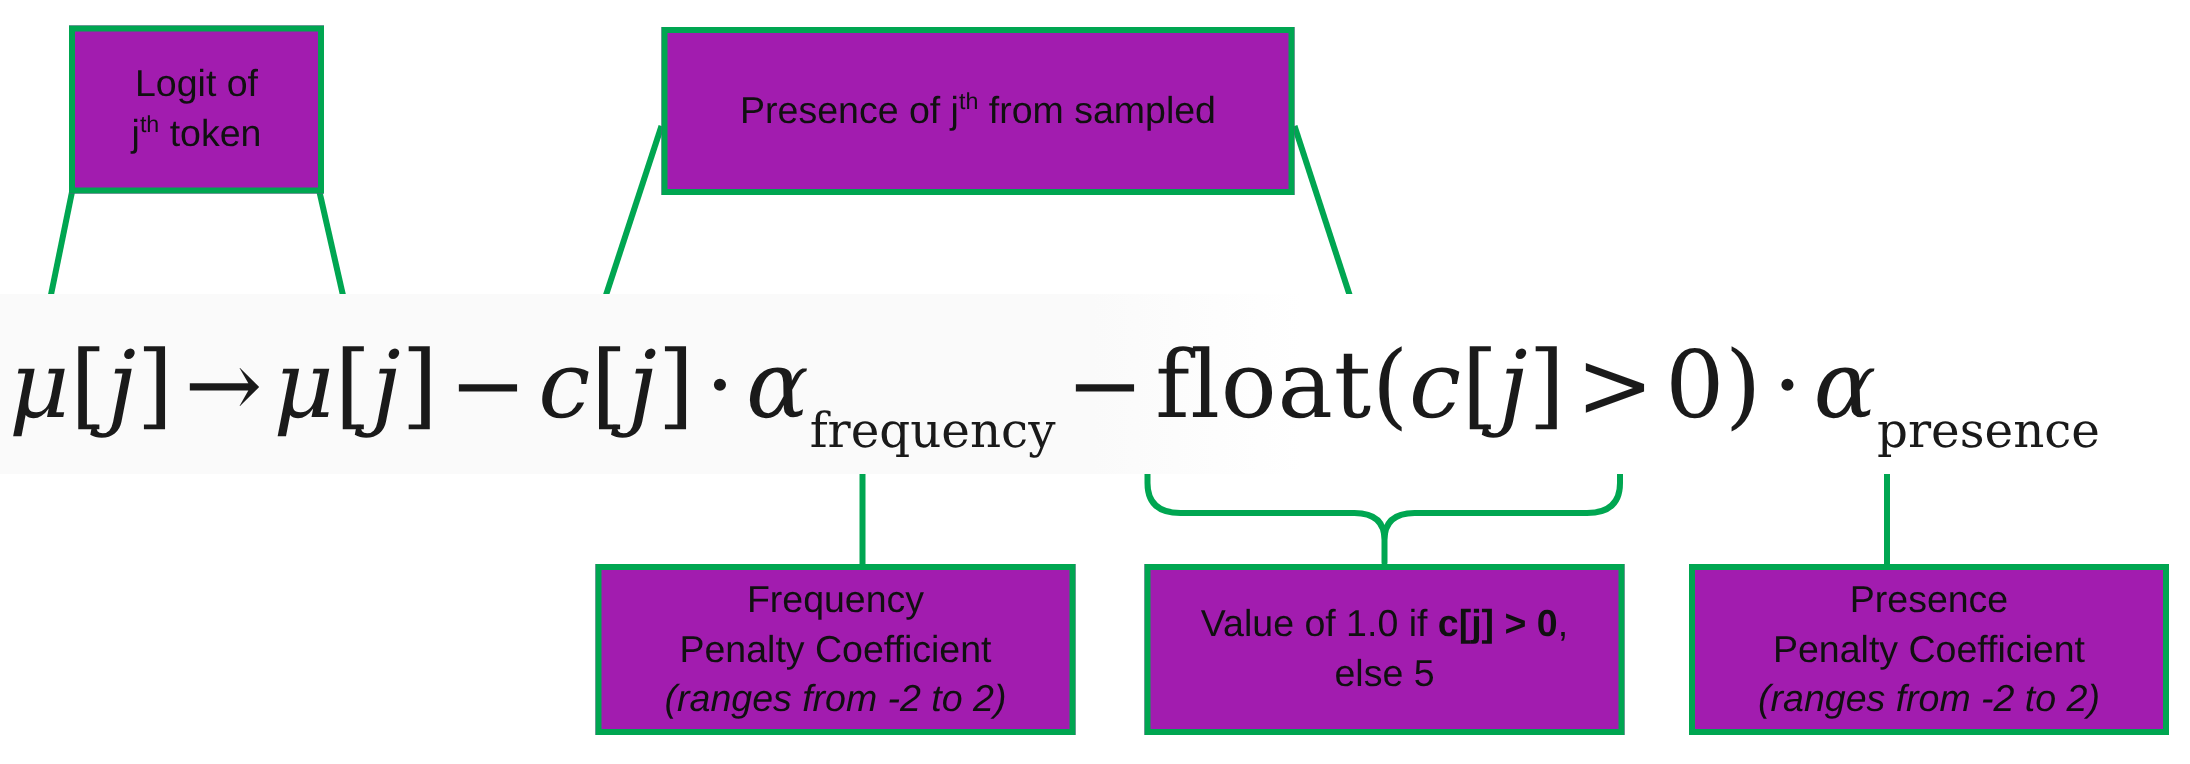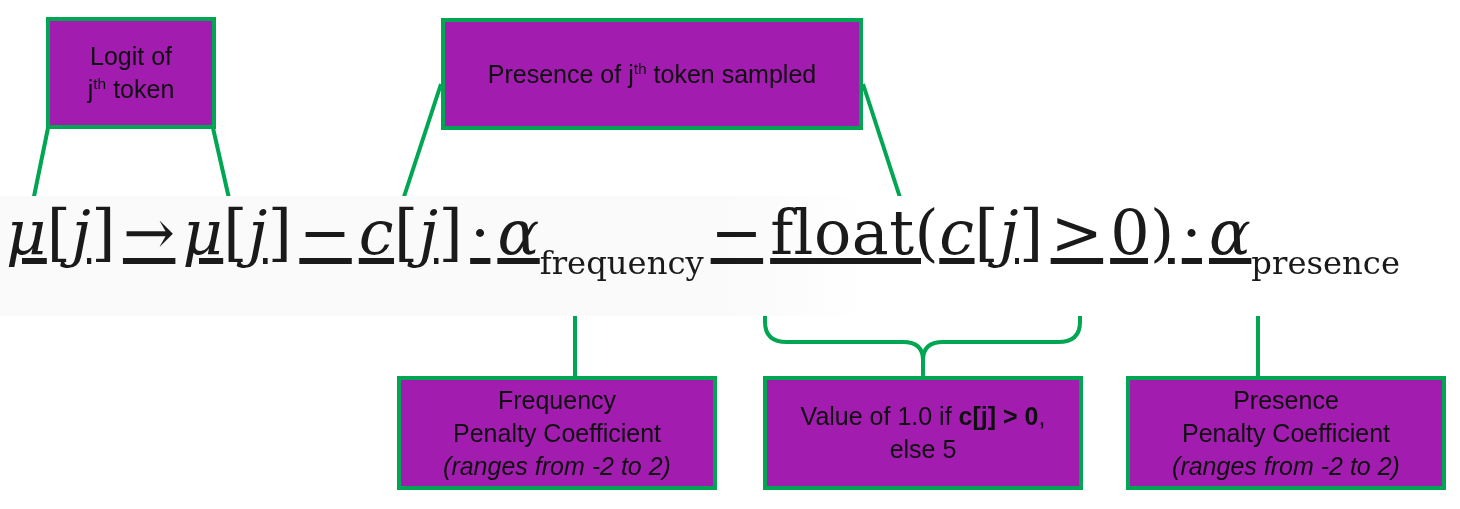--- a/index.html
+++ b/index.html
@@ -57,27 +57,26 @@
   #box-pres-coeff { left: 1126px; top: 376px; width: 320px; height: 114px; }
 
   
   #formula {
     position: absolute;
     left: 0px;
     top: 196px;
     width: 1400px;
     height: 120px;
     display: flex;
-    align-items: flex-start;
+    align-items: center;
     font-family: "DejaVu Serif", "Liberation Serif", serif;
     color: #1a1a1a;
     background: linear-gradient(to right, #fafafa 0%, #fafafa 52%, #ffffff 62%);
     z-index: 1;
     white-space: nowrap;
-    text-decoration: underline;
   }
   #formula .expr {
     font-size: 62px;
     letter-spacing: 0.5px;
     padding-left: 6px;
   }
   #formula .mi { font-style: italic; font-family: "DejaVu Serif", serif; }
   #formula .mo { font-style: normal; padding: 0 7px; }
   #formula .mop { font-style: normal; }
   #formula .sub {
@@ -111,21 +110,21 @@
   <div id="formula">
     <span class="expr"><span class="mi">μ</span><span class="brk">[</span><span class="mi">j</span><span class="brk">]</span><span class="mo">→</span><span class="mi">μ</span><span class="brk">[</span><span class="mi">j</span><span class="brk">]</span><span class="mo">−</span><span class="mi">c</span><span class="brk">[</span><span class="mi">j</span><span class="brk">]</span><span class="mo">·</span><span class="mi">α</span><span class="sub">frequency</span><span class="mo">−</span><span class="mop">float(</span><span class="mi">c</span><span class="brk">[</span><span class="mi">j</span><span class="brk">]</span><span class="mo">&gt;</span><span class="mop">0)</span><span class="mo">·</span><span class="mi">α</span><span class="sub">presence</span></span>
   </div>
 
   <div class="callout" id="box-logit">
     <span class="ln">Logit of</span>
     <span class="ln"><span>j</span><sup class="ordinal">th</sup><span> token</span></span>
   </div>
 
   <div class="callout" id="box-frequency-count">
-    <span class="ln"><span>Presence of j</span><sup class="ordinal">th</sup><span> token sampled</span></span>
+    <span class="ln"><span>Presence of j</span><sup class="ordinal">th</sup><span> from sampled</span></span>
   </div>
 
   <div class="callout" id="box-freq-coeff">
     <span class="ln">Frequency</span>
     <span class="ln">Penalty Coefficient</span>
     <span class="ln italic">(ranges from -2 to 2)</span>
   </div>
 
   <div class="callout" id="box-float">
     <span class="ln"><span>Value of 1.0 if </span><span class="bold">c[j] &gt; 0</span><span>,</span></span>

